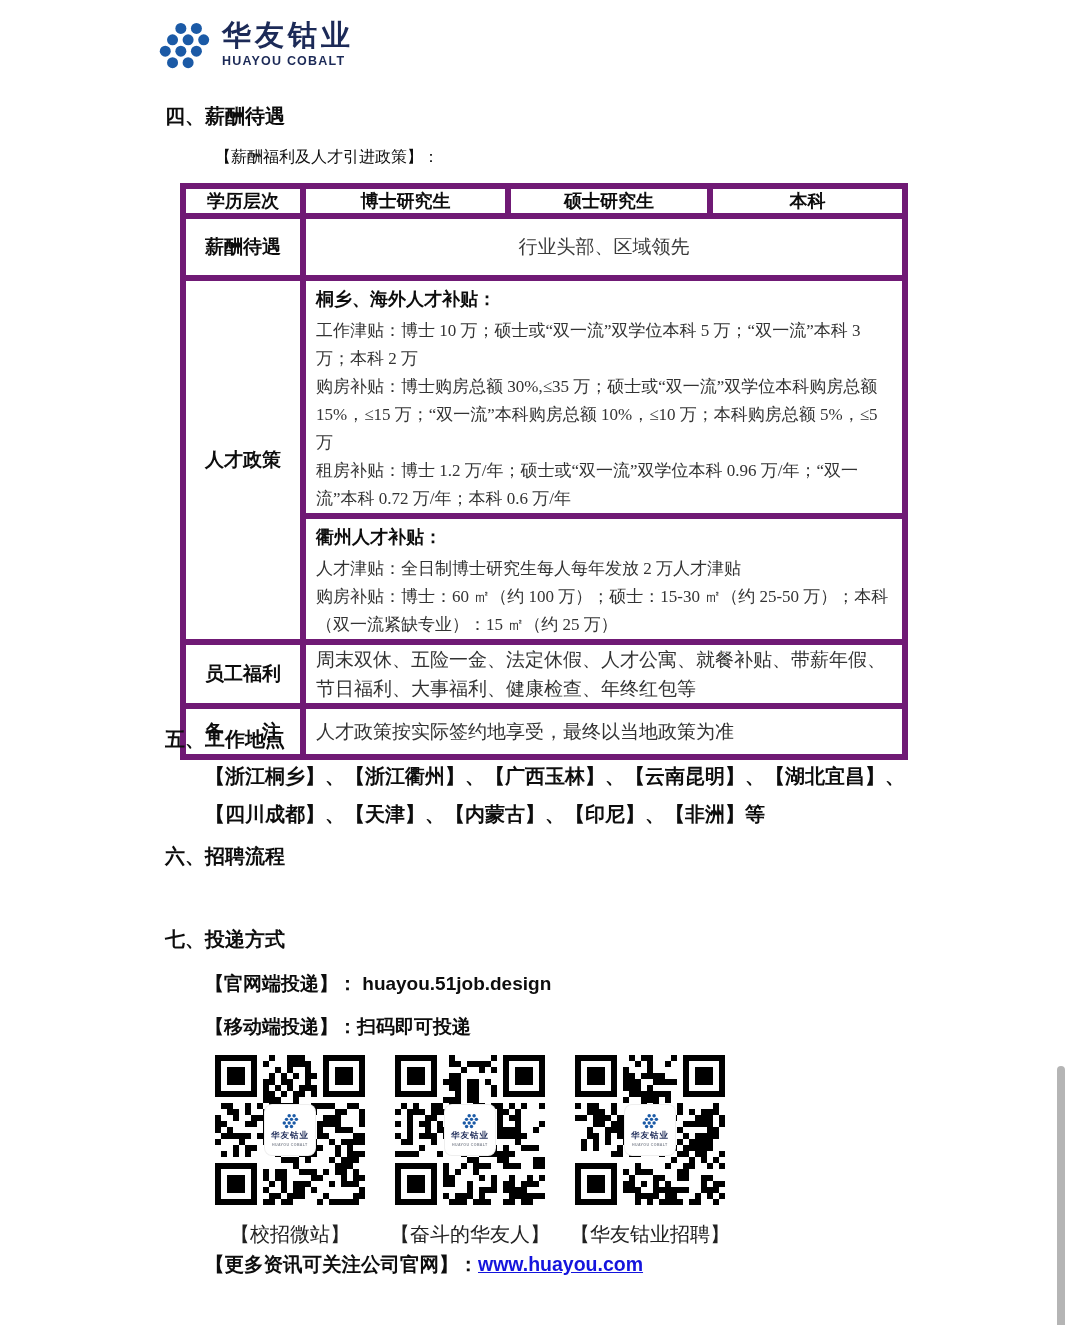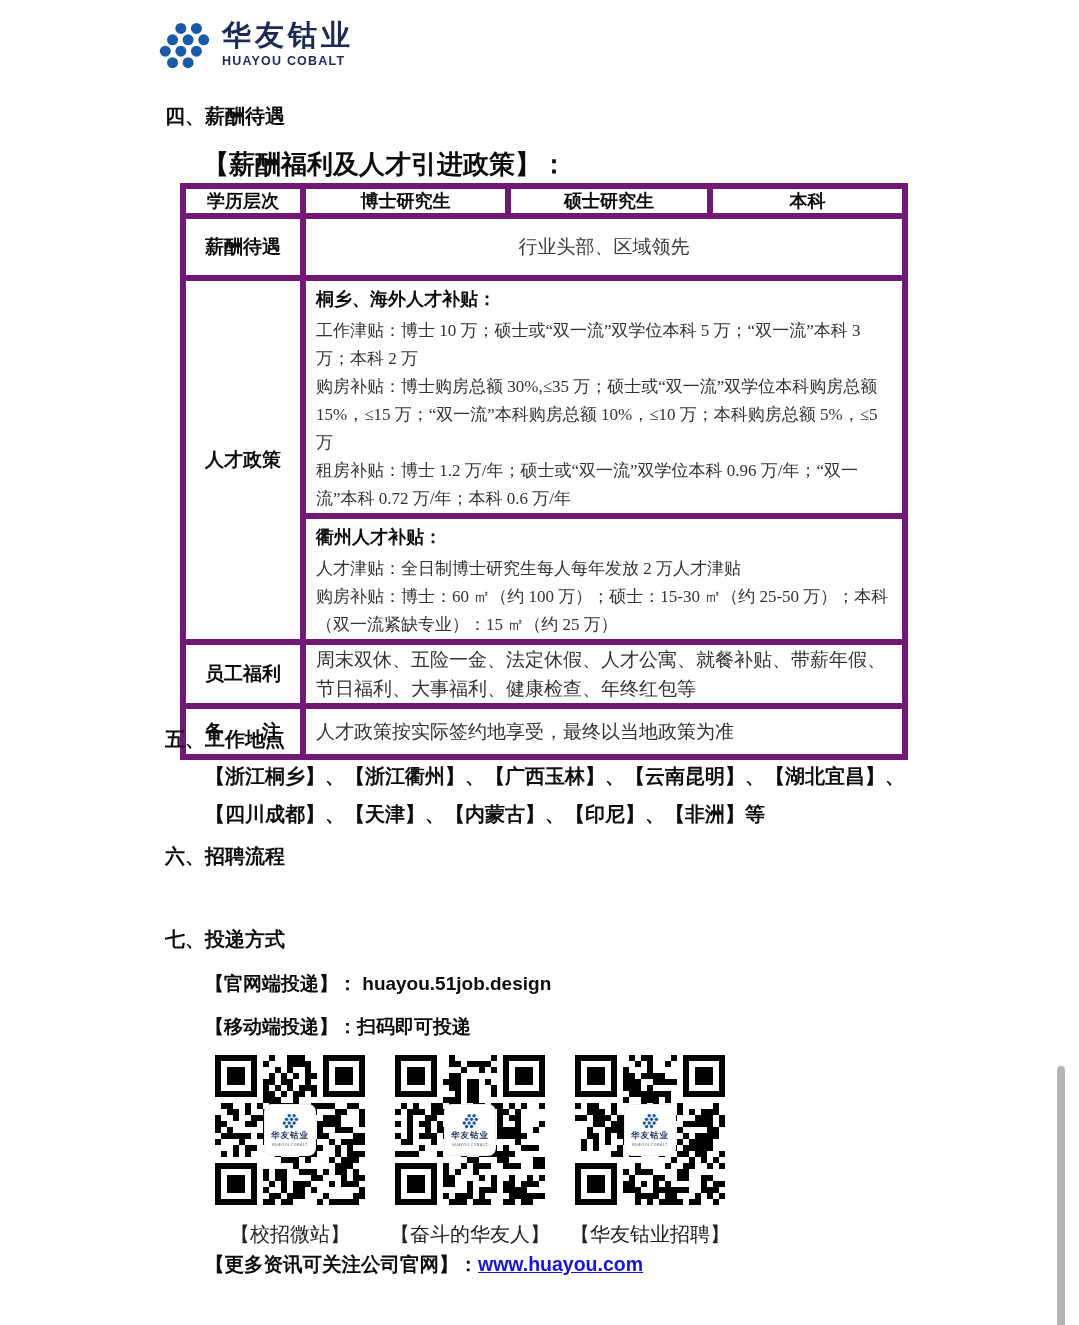--- a/index.html
+++ b/index.html
@@ -8,21 +8,21 @@
   .page { position:relative; width:1079px; height:1325px; background:#fff; overflow:hidden; }
 
   
   .logo { position:absolute; left:158px; top:20px; display:flex; align-items:flex-start; gap:10px; }
   .logo-text { display:flex; flex-direction:column; }
   .logo-cn { font-size:29px; font-weight:bold; color:#1c2a57; letter-spacing:4px; line-height:1.1; }
   .logo-en { font-size:12.5px; font-weight:bold; color:#1c2a57; letter-spacing:1.2px; margin-top:2px; }
 
   
   .h-sec { position:absolute; left:165px; font-size:20px; font-weight:bold; color:#0d0d0d; }
-  .h-sub { position:absolute; left:203px; font-size:26px; font-weight:bold; color:#0d0d0d; }
+  .h-sub { position:absolute; left:215px; font-size:16px; font-weight:normal; color:#0d0d0d; }
 
   
   table.salary { position:absolute; left:180px; top:183px; width:722px; border-collapse:collapse; table-layout:fixed; }
   table.salary td, table.salary th { border:6px solid #701a75; padding:0 10px; }
   th.col-label, td.row-label { font-weight:bold; font-size:19px; text-align:center; vertical-align:middle;
       font-family:"Liberation Sans","DejaVu Sans",sans-serif; color:#0d0d0d; }
   th.col-head { font-weight:bold; font-size:18px; text-align:center; height:30px; color:#0d0d0d; }
   td.center-serif { font-family:"Liberation Serif","DejaVu Serif",serif; font-size:19px; color:#3a3a3a;
       text-align:center; vertical-align:middle;margin-left:48px; }
   td.policy-cell { vertical-align:top; padding:4px 12px 0 12px; }

